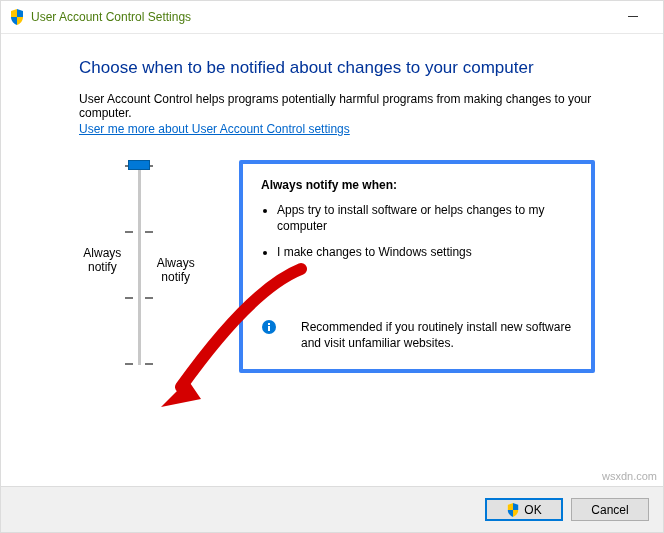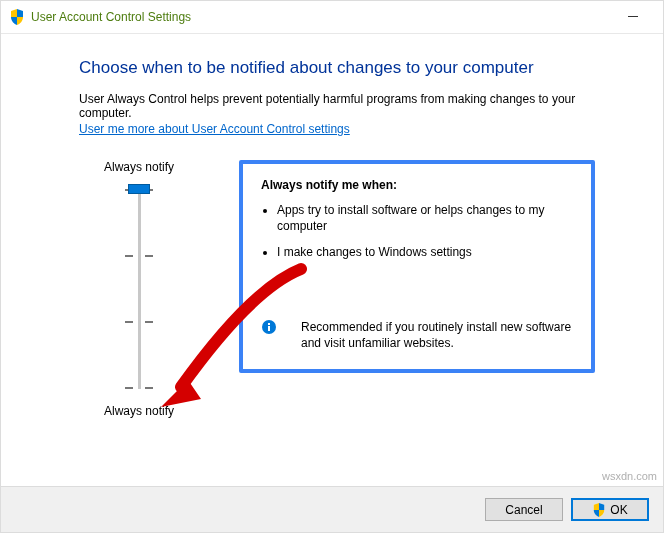--- a/index.html
+++ b/index.html
@@ -45,21 +45,21 @@
       cursor: pointer;
     }
     .body-area {
       margin-top: 24px;
       display: flex;
       align-items: flex-start;
     }
     .slider-col {
       width: 120px;
       display: flex;
-      flex-direction: column;
+      flex-direction: row;
       align-items: center;
     }
     .slider-label-top, .slider-label-bottom {
       font-size: 12px;
       color: #000;
       text-align: center;
     }
     .slider-label-top { margin-bottom: 10px; }
     .slider-label-bottom { margin-top: 10px; }
     .slider-track-wrap {
@@ -206,21 +206,21 @@
   <span class="title-text">User Account Control Settings</span>
   <div class="min-btn">
     <svg width="10" height="10" viewBox="0 0 10 10">
         <rect x="0" y="4" width="10" height="1" fill="#333"></rect>
       </svg>
   </div>
 </div>
 
 <div class="content">
   <div class="heading">Choose when to be notified about changes to your computer</div>
-  <div class="subtext">User Always Control helps prevent potentially harmful programs from making changes to your computer.</div>
+  <div class="subtext">User Account Control helps programs potentially harmful programs from making changes to your computer.</div>
   <span class="link">User me more about User Account Control settings</span>
 
   <div class="body-area">
     <div class="slider-col">
       <div class="slider-label-top">Always notify</div>
       <div class="slider-track-wrap">
         <div class="slider-track">
           <div class="tick t1">
               <span></span>
               <span></span>
@@ -266,28 +266,28 @@
 </div>
 
 <svg class="arrow-overlay" viewBox="0 0 160 150">
   <path d="M 150 10 Q 100 30 30 128" stroke="#d40000" stroke-width="12" fill="none" stroke-linecap="round"></path>
   <polygon points="30,128 10,148 50,140 35,118" fill="#d40000"></polygon>
 </svg>
 
 <div class="watermark">wsxdn.com</div>
 
 <div class="footer">
-  <button class="win-btn">
-    <span>Cancel</span>
-  </button>
   <button class="win-btn default">
     <span class="shield-sm">
       <svg viewBox="0 0 16 16">
         <path d="M8 0 L14 2 V8 C14 12 11 15 8 16 C5 15 2 12 2 8 V2 Z" fill="#fff"></path>
         <path d="M8 0 L14 2 V8 L8 8 Z" fill="#0078d7"></path>
         <path d="M8 0 L2 2 V8 L8 8 Z" fill="#ffc400"></path>
         <path d="M8 8 L14 8 C14 12 11 15 8 16 Z" fill="#ffc400"></path>
         <path d="M8 8 L2 8 C2 12 5 15 8 16 Z" fill="#0078d7"></path>
       </svg>
     </span>
     <span>OK</span>
   </button>
+  <button class="win-btn">
+    <span>Cancel</span>
+  </button>
 </div>
 
 </body></html>

